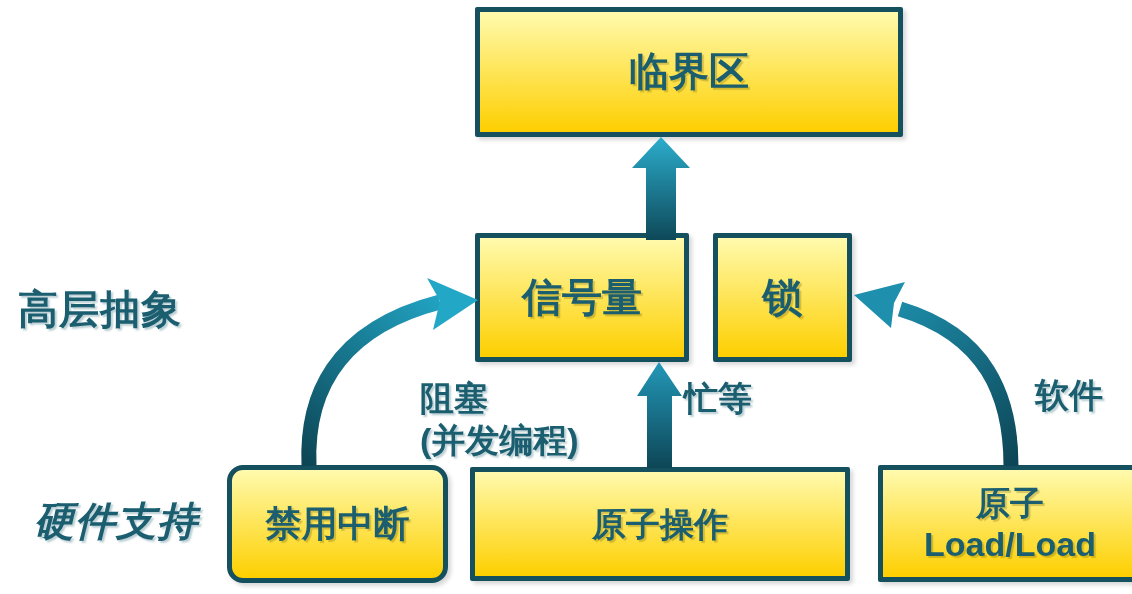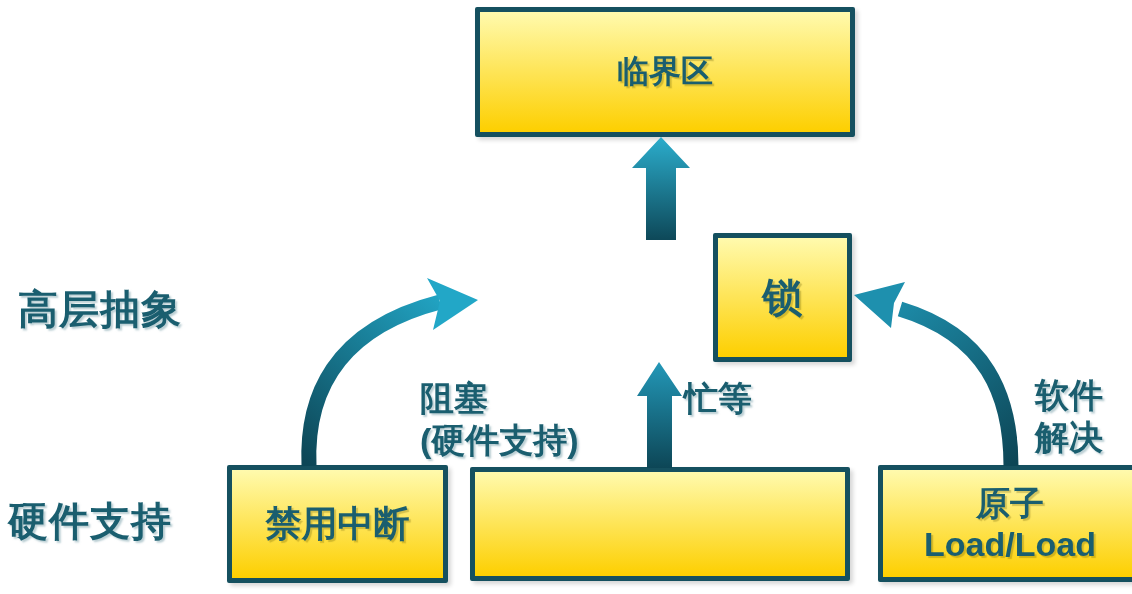--- a/index.html
+++ b/index.html
@@ -57,26 +57,26 @@
     font-weight: bold;
     color: var(--text-teal, #1a5e6f);
     line-height: 42px;
     text-shadow: 2px 2px 2px rgba(130,165,175,0.55);
     white-space: nowrap;
     z-index: 3;
   }
   
   #lbl-concurrency { left: 18px;  top: 38px;  }
   #lbl-abstraction { left: 18px;  top: 282px; }
-  #lbl-hardware    { left: 8px;  top: 494px; }
+  #lbl-hardware    { left: 34px;  top: 494px; font-style: italic; }
 
-  #box-critical    { left: 475px; top: 7px;   width: 380px; height: 130px; font-size: 32px; }
+  #box-critical    { left: 475px; top: 7px;   width: 428px; height: 130px; font-size: 40px; }
   #box-semaphore   { left: 475px; top: 233px; width: 214px; height: 129px; font-size: 40px; }
   #box-lock        { left: 713px; top: 233px; width: 139px; height: 129px; font-size: 40px; }
-  #box-disable     { left: 227px; top: 465px; width: 221px; height: 118px; font-size: 36px; }
+  #box-disable     { left: 227px; top: 465px; width: 221px; height: 118px; font-size: 36px; border-radius: 16px; }
   #box-atomic      { left: 470px; top: 467px; width: 380px; height: 114px; font-size: 34px; }
   #box-loadstore   { left: 878px; top: 465px; width: 264px; height: 117px; font-size: 34px; }
 
   #albl-blocking   { left: 420px; top: 377px; width: 217px; text-align: left; }
   #albl-busywait   { left: 684px; top: 377px; text-align: right; }
   #albl-software   { left: 1035px; top: 374px; text-align: center; }
 </style>
 </head>
 <body>
 
@@ -113,44 +113,47 @@
     <polygon points="854,295 905,282 894,303 891,328" fill="#1e90ae"></polygon>
   </svg>
 
   <div class="row-label" id="lbl-abstraction">高层抽象</div>
   <div class="row-label" id="lbl-hardware">硬件支持</div>
 
   <div class="box" id="box-critical">
     <span>临界区</span>
   </div>
 
+  <div class="box" id="box-semaphore">
+    <span>信号量</span>
+  </div>
 
   <div class="box" id="box-lock">
     <span>锁</span>
   </div>
 
   <div class="box" id="box-disable">
     <span>禁用中断</span>
   </div>
 
   <div class="box" id="box-atomic">
+    <span>原子操作</span>
   </div>
 
   <div class="box" id="box-loadstore">
     <span>原子</span>
     <span>Load/Load</span>
   </div>
 
   <div class="arrow-label" id="albl-blocking">
     <div>阻塞</div>
-    <div>(硬件支持)</div>
+    <div>(并发编程)</div>
   </div>
 
   <div class="arrow-label" id="albl-busywait">
     <div>忙等</div>
   </div>
 
   <div class="arrow-label" id="albl-software">
     <div>软件</div>
-    <div>解决</div>
   </div>
 
 </div>
 
 </body></html>

